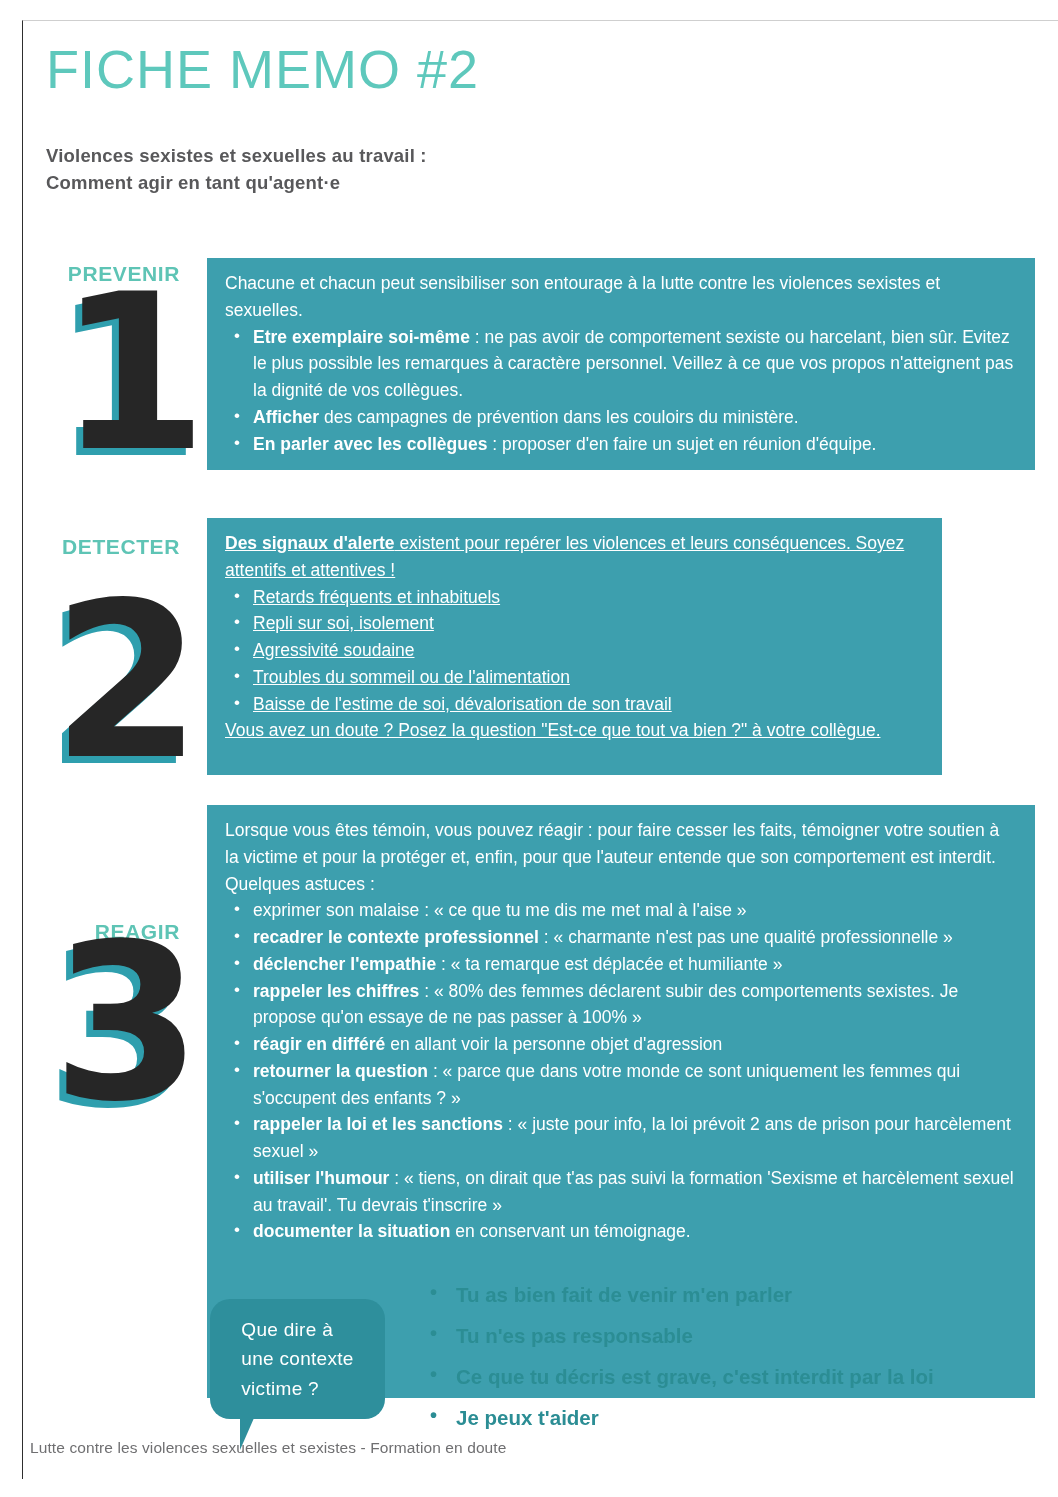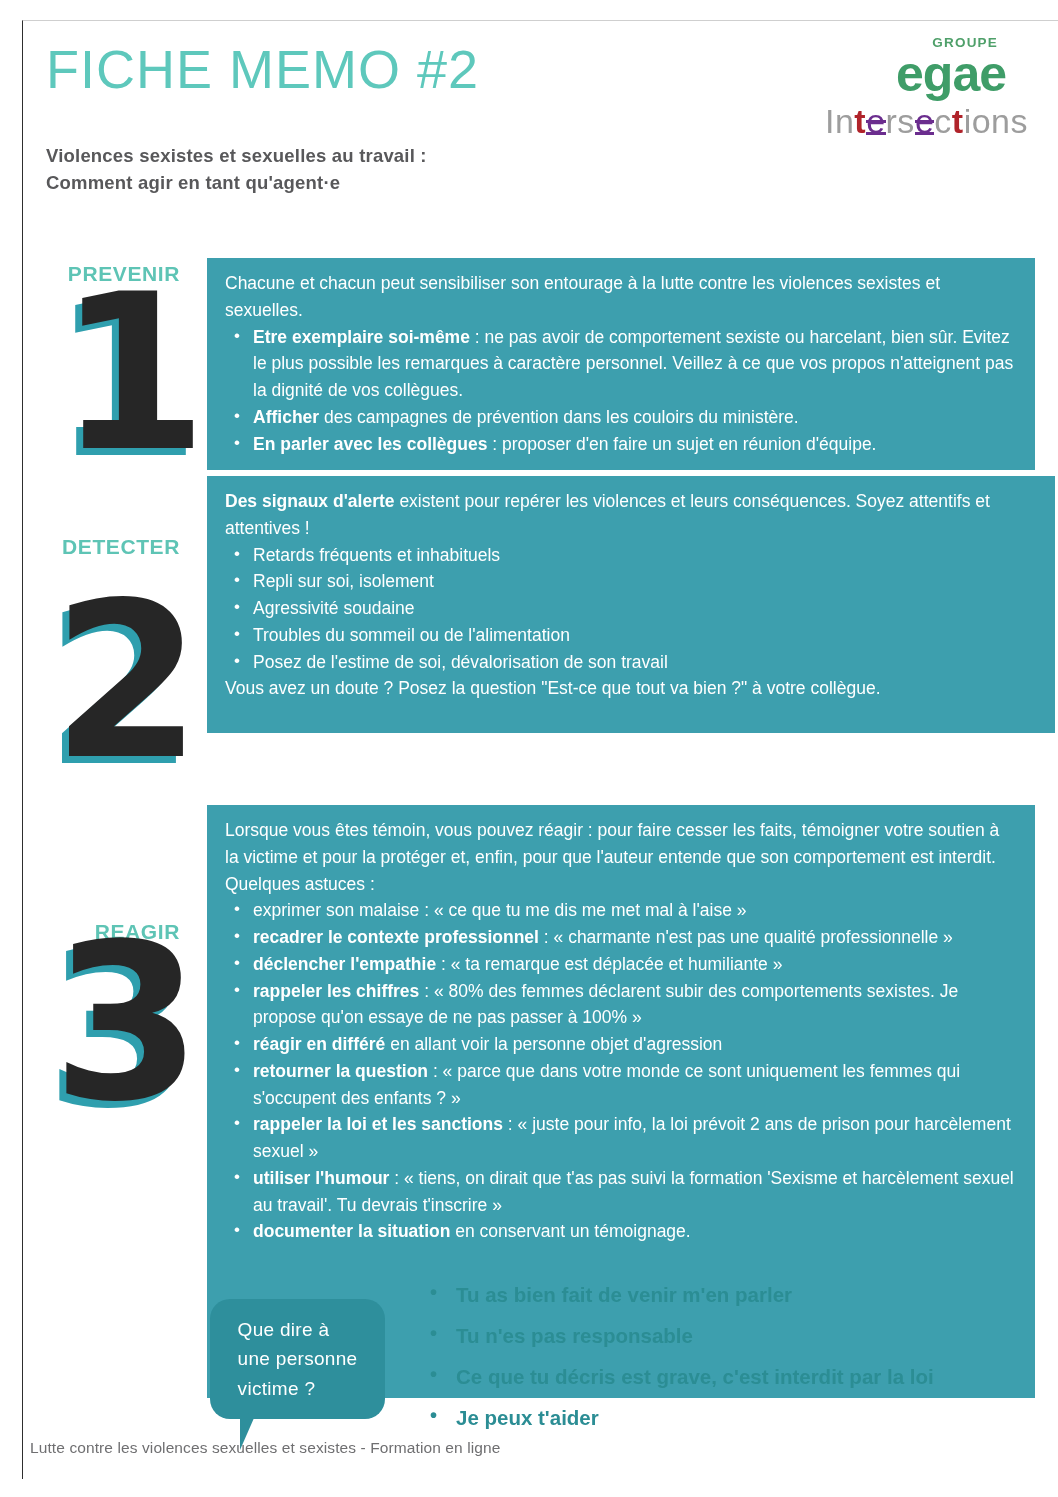--- a/index.html
+++ b/index.html
@@ -152,21 +152,21 @@
     font-size: 17px;
   }
   .tealbox b { font-weight: bold; }
 
   
   #box1 { left: 207px; top: 258px; width: 828px; height: 212px; }
   #label1 { top: 262px; }
   #num1 { left: 58px; top: 290px; }
 
   
-  #box2 { left: 207px; top: 476px; width: 848px; height: 257px; }
+  #box2 { left: 207px; top: 518px; width: 735px; height: 257px; text-decoration: underline; }
   #label2 { top: 535px; }
   #num2 { left: 52px; top: 598px; }
   #box2 ul li { padding-left: 28px; }
 
   
   #box3 { left: 207px; top: 805px; width: 828px; height: 593px; }
   #label3 { top: 920px; }
   #num3 { left: 52px; top: 940px; }
 
   
@@ -237,25 +237,20 @@
 
   <div class="page-frame"></div>
 
   <div class="header-title">FICHE MEMO #2</div>
 
   <div class="header-sub">
     <div>Violences sexistes et sexuelles au travail :</div>
     <div>Comment agir en tant qu'agent·e</div>
   </div>
 
-  <div class="logo-wrap">
-    <div class="logo-groupe">GROUPE</div>
-    <div class="logo-egae">egae</div>
-    <div class="logo-inter"><span>In</span><span class="pl">t</span><span class="purple bar">e</span><span>rs</span><span class="purple bar">e</span><span>c</span><span class="pl">t</span><span>ions</span></div>
-  </div>
 
   <div class="sec-label" id="label1">PREVENIR</div>
   <div class="big-num" id="num1">1</div>
 
   <div class="tealbox" id="box1">
     <p>Chacune et chacun peut sensibiliser son entourage à la lutte contre les violences sexistes et sexuelles.</p>
     <ul>
       <li><b>Etre exemplaire soi-même</b><span> : ne pas avoir de comportement sexiste ou harcelant, bien sûr. Evitez le plus possible les remarques à caractère personnel. Veillez à ce que vos propos n'atteignent pas la dignité de vos collègues.</span></li>
       <li><b>Afficher</b><span> des campagnes de prévention dans les couloirs du ministère.</span></li>
       <li><b>En parler avec les collègues</b><span> : proposer d'en faire un sujet en réunion d'équipe.</span></li>
@@ -265,21 +260,21 @@
   <div class="sec-label" id="label2">DETECTER</div>
   <div class="big-num" id="num2">2</div>
 
   <div class="tealbox" id="box2">
     <p><b>Des signaux d'alerte</b><span> existent pour repérer les violences et leurs conséquences. Soyez attentifs et attentives !</span></p>
     <ul>
       <li><span>Retards fréquents et inhabituels</span></li>
       <li><span>Repli sur soi, isolement</span></li>
       <li><span>Agressivité soudaine</span></li>
       <li><span>Troubles du sommeil ou de l'alimentation</span></li>
-      <li><span>Posez de l'estime de soi, dévalorisation de son travail</span></li>
+      <li><span>Baisse de l'estime de soi, dévalorisation de son travail</span></li>
     </ul>
     <p>Vous avez un doute ? Posez la question "Est-ce que tout va bien ?" à votre collègue.</p>
   </div>
 
   <div class="sec-label" id="label3">REAGIR</div>
   <div class="big-num" id="num3">3</div>
 
   <div class="tealbox" id="box3">
     <p>Lorsque vous êtes témoin, vous pouvez réagir : pour faire cesser les faits, témoigner votre soutien à la victime et pour la protéger et, enfin, pour que l'auteur entende que son comportement est interdit. Quelques astuces :</p>
     <ul>
@@ -291,30 +286,30 @@
       <li><b>retourner la question</b><span> : « parce que dans votre monde ce sont uniquement les femmes qui s'occupent des enfants ? »</span></li>
       <li><b>rappeler la loi et les sanctions</b><span> : « juste pour info, la loi prévoit 2 ans de prison pour harcèlement sexuel »</span></li>
       <li><b>utiliser l'humour</b><span> : « tiens, on dirait que t'as pas suivi la formation 'Sexisme et harcèlement sexuel au travail'. Tu devrais t'inscrire »</span></li>
       <li><b>documenter la situation</b><span> en conservant un témoignage.</span></li>
     </ul>
   </div>
 
   <div class="bubble">
     <div>
       <div>Que dire à</div>
-      <div>une personne</div>
+      <div>une contexte</div>
       <div>victime ?</div>
     </div>
   </div>
   <div class="bubble-tail"></div>
 
   <div class="advice">
     <ul>
       <li>Tu as bien fait de venir m'en parler</li>
       <li>Tu n'es pas responsable</li>
       <li>Ce que tu décris est grave, c'est interdit par la loi</li>
       <li>Je peux t'aider</li>
     </ul>
   </div>
 
-  <div class="footer">Lutte contre les violences sexuelles et sexistes - Formation en ligne</div>
+  <div class="footer">Lutte contre les violences sexuelles et sexistes - Formation en doute</div>
 
 </div>
 
 </body></html>

